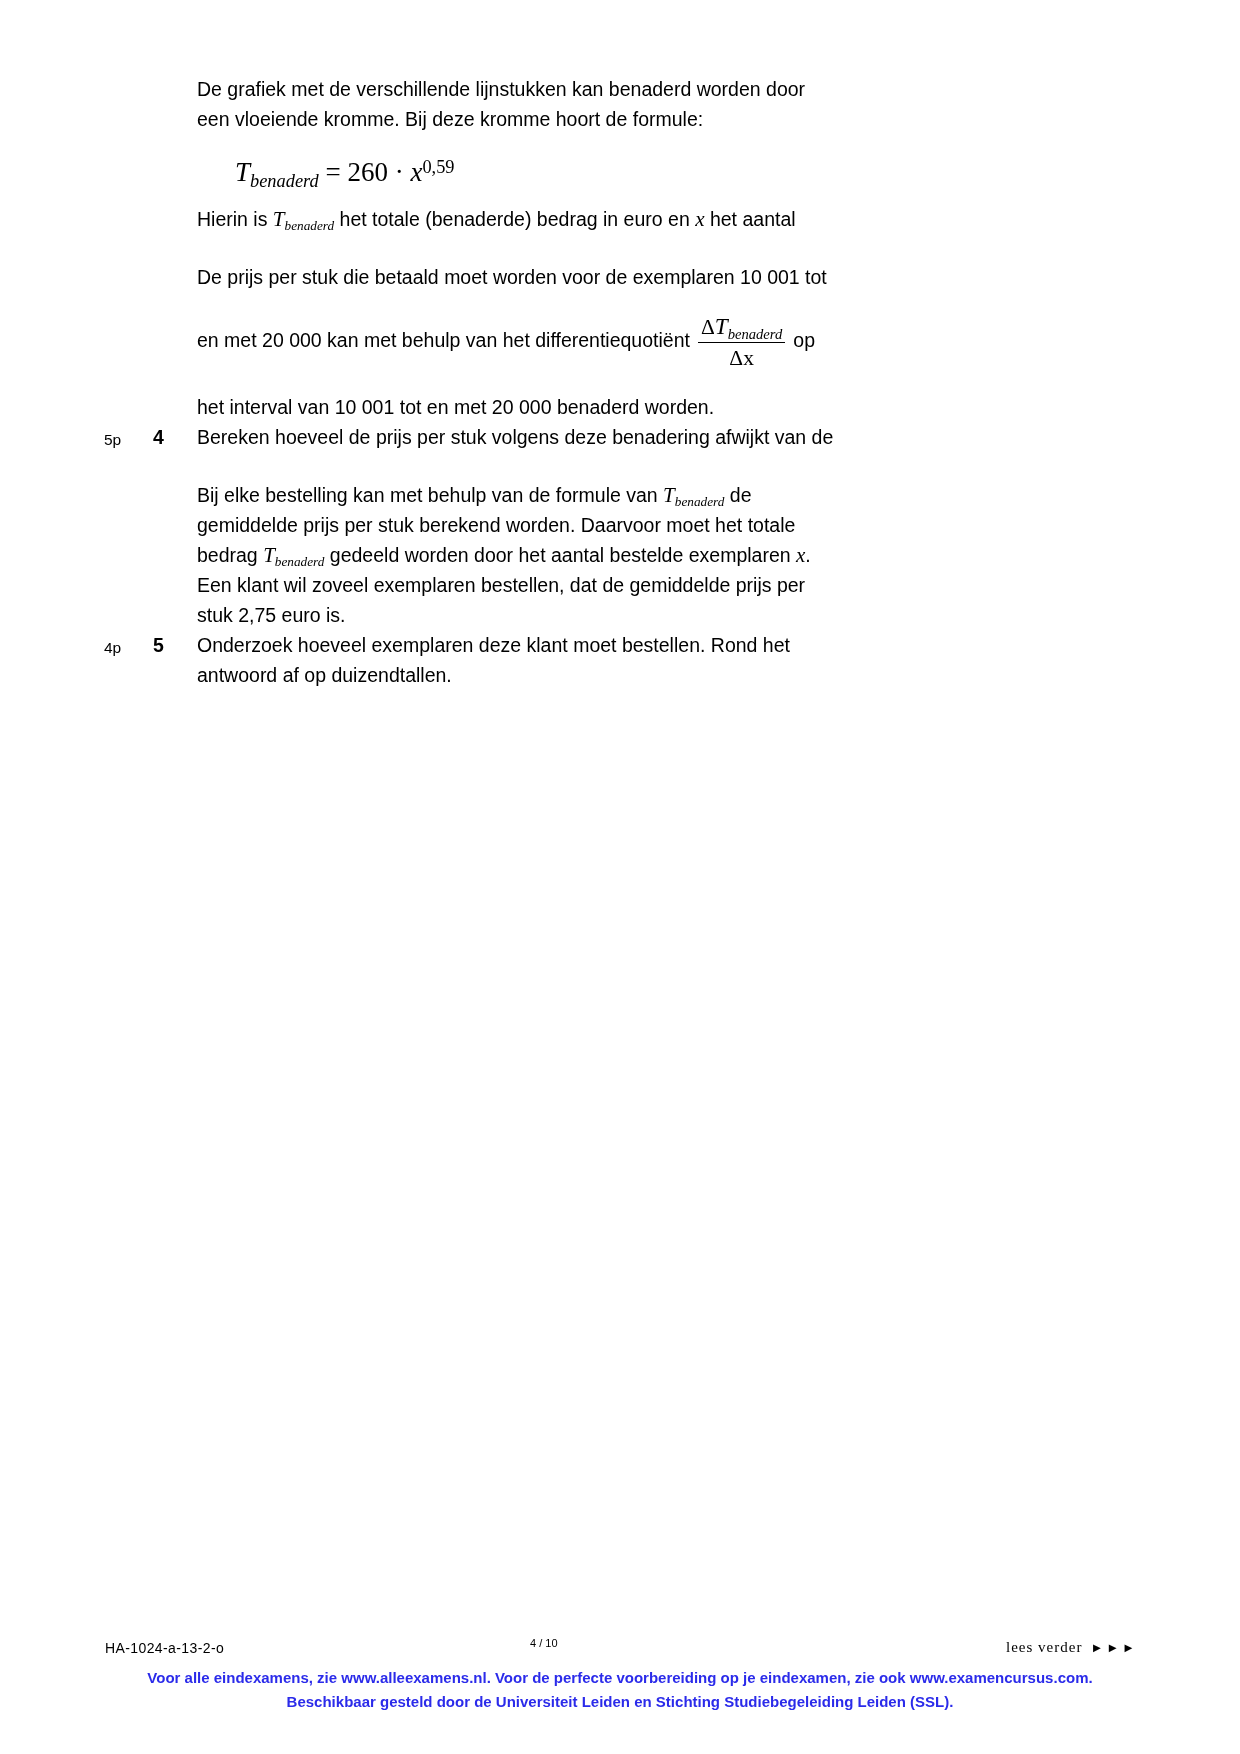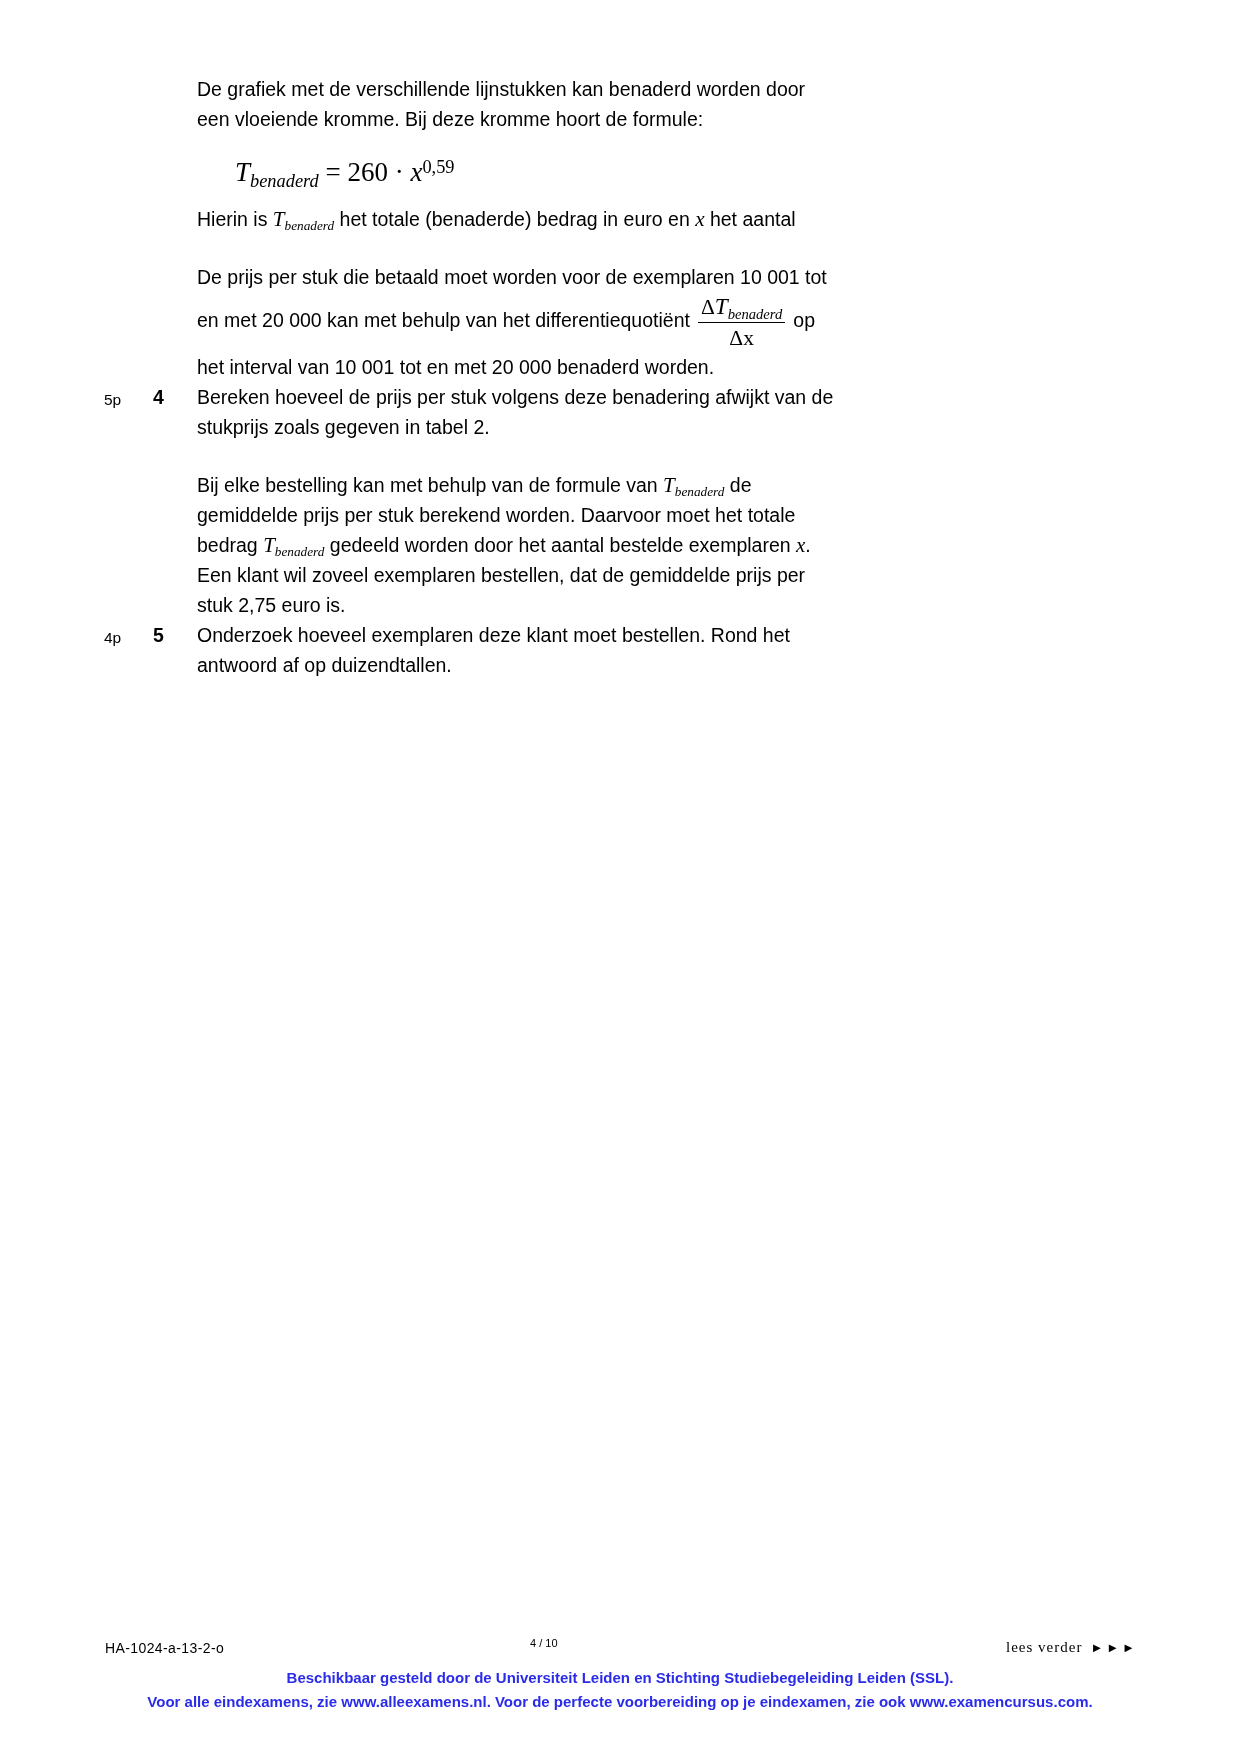--- a/index.html
+++ b/index.html
@@ -52,21 +52,21 @@
   }
   .formula-display .mvar { font-size: 1em; }
 
   .frac {
     display: inline-block;
     vertical-align: middle;
     text-align: center;
     font-family: "Liberation Serif", "DejaVu Serif", serif;
     font-size: 21.5px;
     line-height: 1.25;
-    margin: 0 8px;
+    margin: 20px 8px;
   }
   .frac .num {
     display: block;
     padding: 0 3px 1px 3px;
     border-bottom: 1.6px solid #000;
   }
   .frac .den { display: block; padding-top: 2px; }
 
   
   .question { position: relative; margin: 0; }
@@ -124,21 +124,20 @@
     <div>De prijs per stuk die betaald moet worden voor de exemplaren 10 001 tot</div>
     <div><span>en met 20 000 kan met behulp van het differentiequotiënt</span><span class="frac"><span class="num"><span class="mupright">Δ</span><span class="mvar">T</span><span class="msub">benaderd</span></span><span class="den mupright">Δx</span></span><span>op</span></div>
     <div>het interval van 10 001 tot en met 20 000 benaderd worden.</div>
   </div>
 
   <div class="question">
     <span class="q-points">5p</span>
     <span class="q-number">4</span>
     <div class="q-text">
       <div>Bereken hoeveel de prijs per stuk volgens deze benadering afwijkt van de</div>
-      <div>stukprijs zoals gegeven in tabel 2.</div>
     </div>
   </div>
 
   <div class="para gap-before">
     <div><span>Bij elke bestelling kan met behulp van de formule van </span><span class="mvar">T</span><span class="msub">benaderd</span><span> de</span></div>
     <div>gemiddelde prijs per stuk berekend worden. Daarvoor moet het totale</div>
     <div><span>bedrag </span><span class="mvar">T</span><span class="msub">benaderd</span><span> gedeeld worden door het aantal bestelde exemplaren </span><span class="mvar">x</span><span>.</span></div>
     <div>Een klant wil zoveel exemplaren bestellen, dat de gemiddelde prijs per</div>
     <div>stuk 2,75 euro is.</div>
   </div>
@@ -154,15 +153,15 @@
 
 </div>
 
 <div class="pagefooter">
   <span class="doc-code">HA-1024-a-13-2-o</span>
   <span class="page-indicator">4 / 10</span>
   <span class="continue-indicator"><span>lees verder</span><span class="continue-arrows">►►►</span></span>
 </div>
 
 <div class="credits">
+  <div>Voor alle eindexamens, zie www.alleexamens.nl. Voor de perfecte voorbereiding op je eindexamen, zie ook www.examencursus.com.</div>
   <div>Beschikbaar gesteld door de Universiteit Leiden en Stichting Studiebegeleiding Leiden (SSL).</div>
-  <div>Voor alle eindexamens, zie www.alleexamens.nl. Voor de perfecte voorbereiding op je eindexamen, zie ook www.examencursus.com.</div>
 </div>
 
 </body></html>

